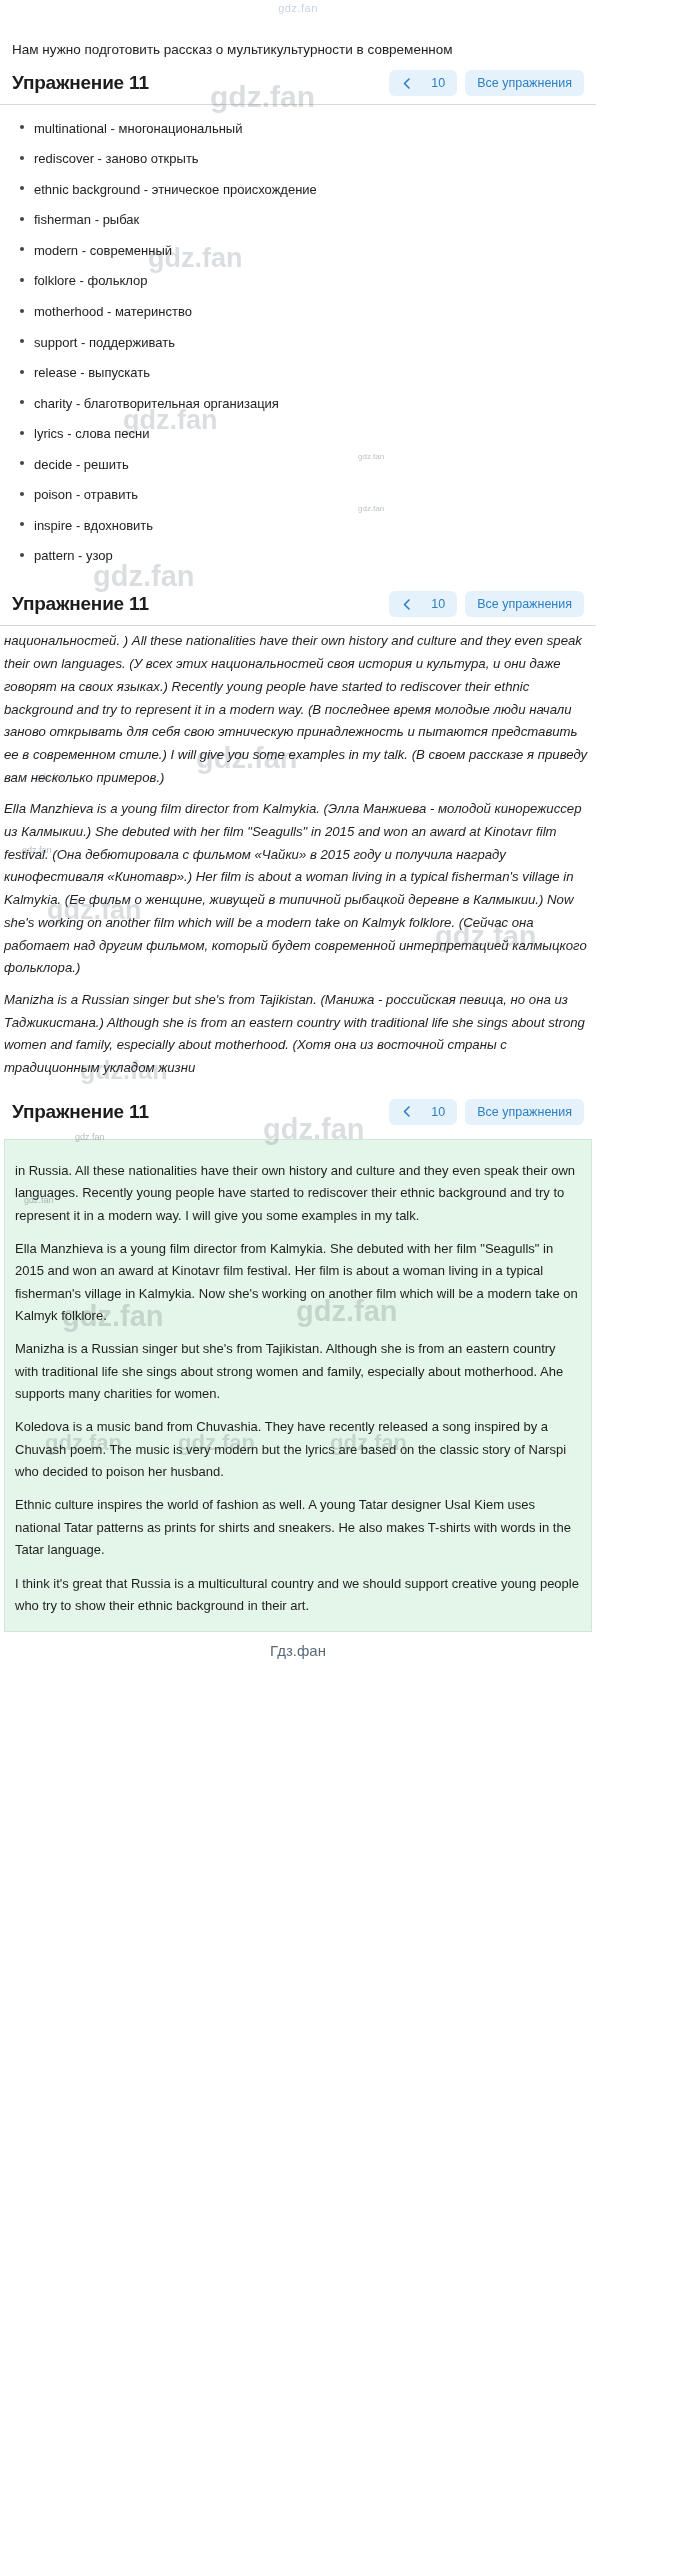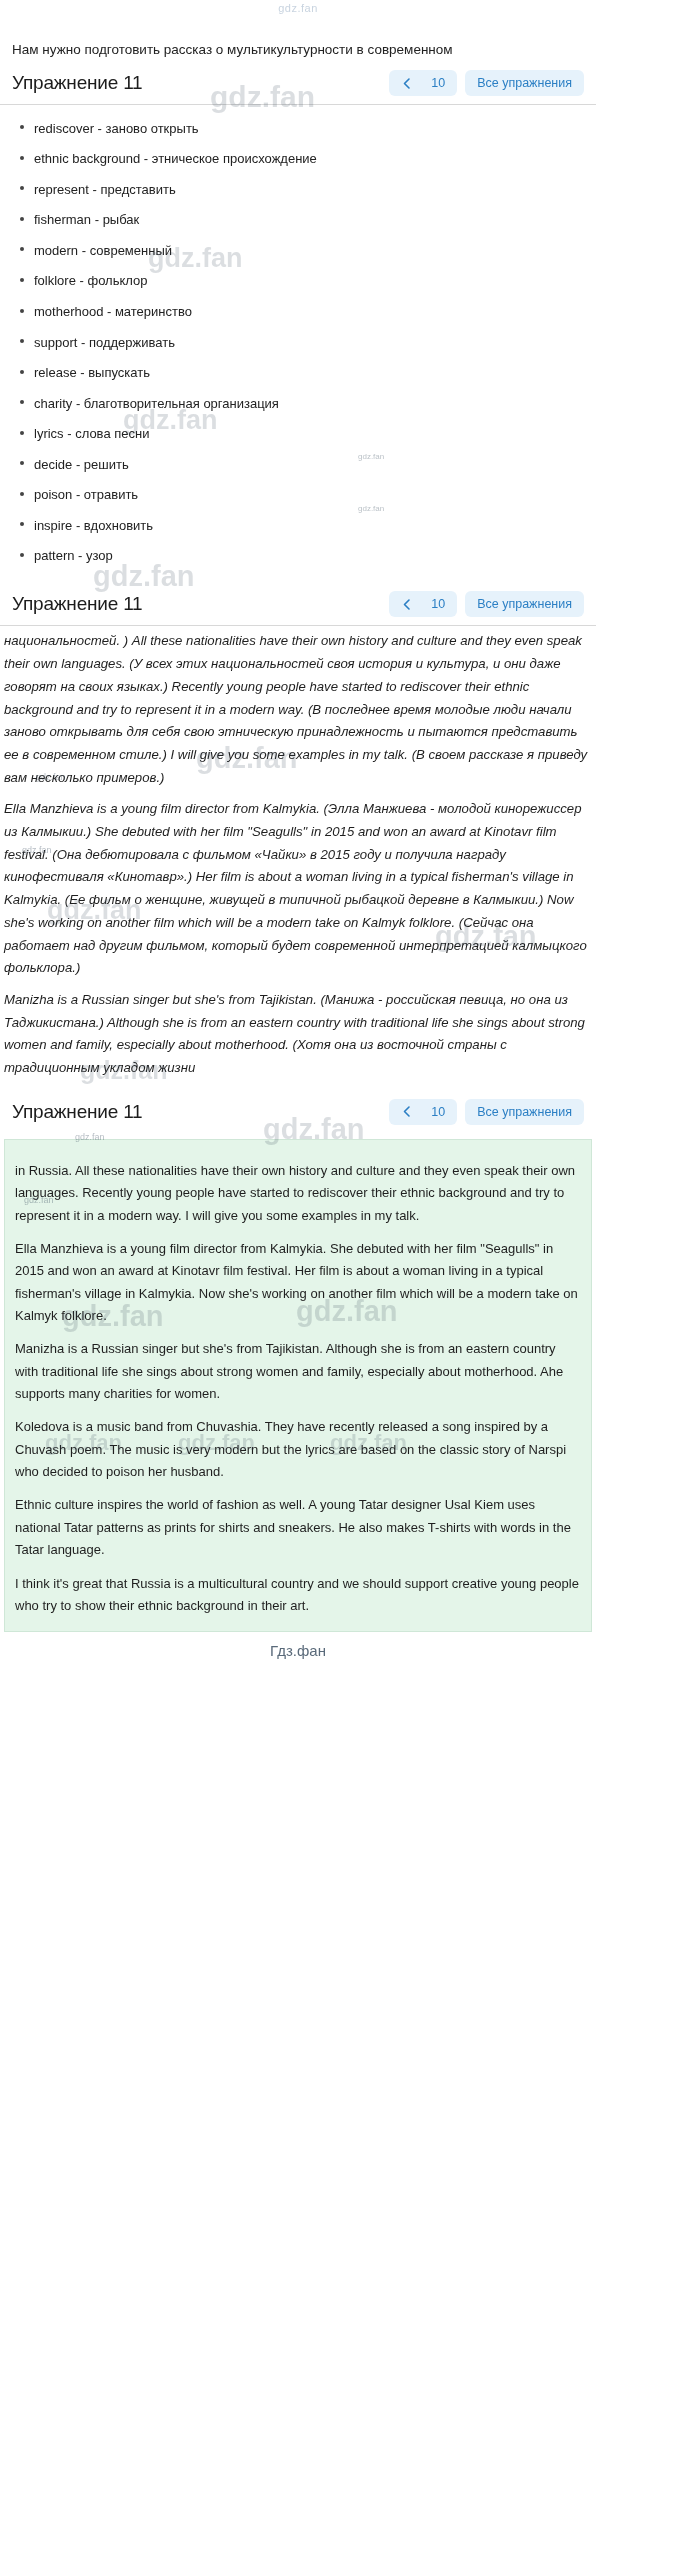--- a/index.html
+++ b/index.html
@@ -33,21 +33,21 @@
   }
   .sec-header {
     display: flex;
     align-items: center;
     justify-content: space-between;
     padding: 10px 12px 8px 12px;
     position: relative;
   }
   .sec-title {
     font-size: 19px;
-    font-weight: 400;
+    font-weight: 700;
     color: #1c1c1c;
     letter-spacing: -0.2px;
   }
   .hdr-controls {
     display: flex;
     align-items: center;
     gap: 8px;
   }
   .pill {
     background: #e6f2fb;
@@ -165,23 +165,23 @@
             </svg>
         </span>
         <span>10</span>
       </button>
       <button class="pill">Все упражнения</button>
     </div>
   </div>
   <div class="divider"></div>
 
   <ul class="vocab">
+    <li>multinational - многонациональный</li>
     <li>rediscover - заново открыть</li>
     <li>ethnic background - этническое происхождение</li>
-    <li>represent - представить</li>
     <li>fisherman - рыбак</li>
     <li>modern - современный</li>
     <li>folklore - фольклор</li>
     <li>motherhood - материнство</li>
     <li>support - поддерживать</li>
     <li>release - выпускать</li>
     <li>charity - благотворительная организация</li>
     <li>lyrics - слова песни</li>
     <li>decide - решить</li>
     <li>poison - отравить</li>

